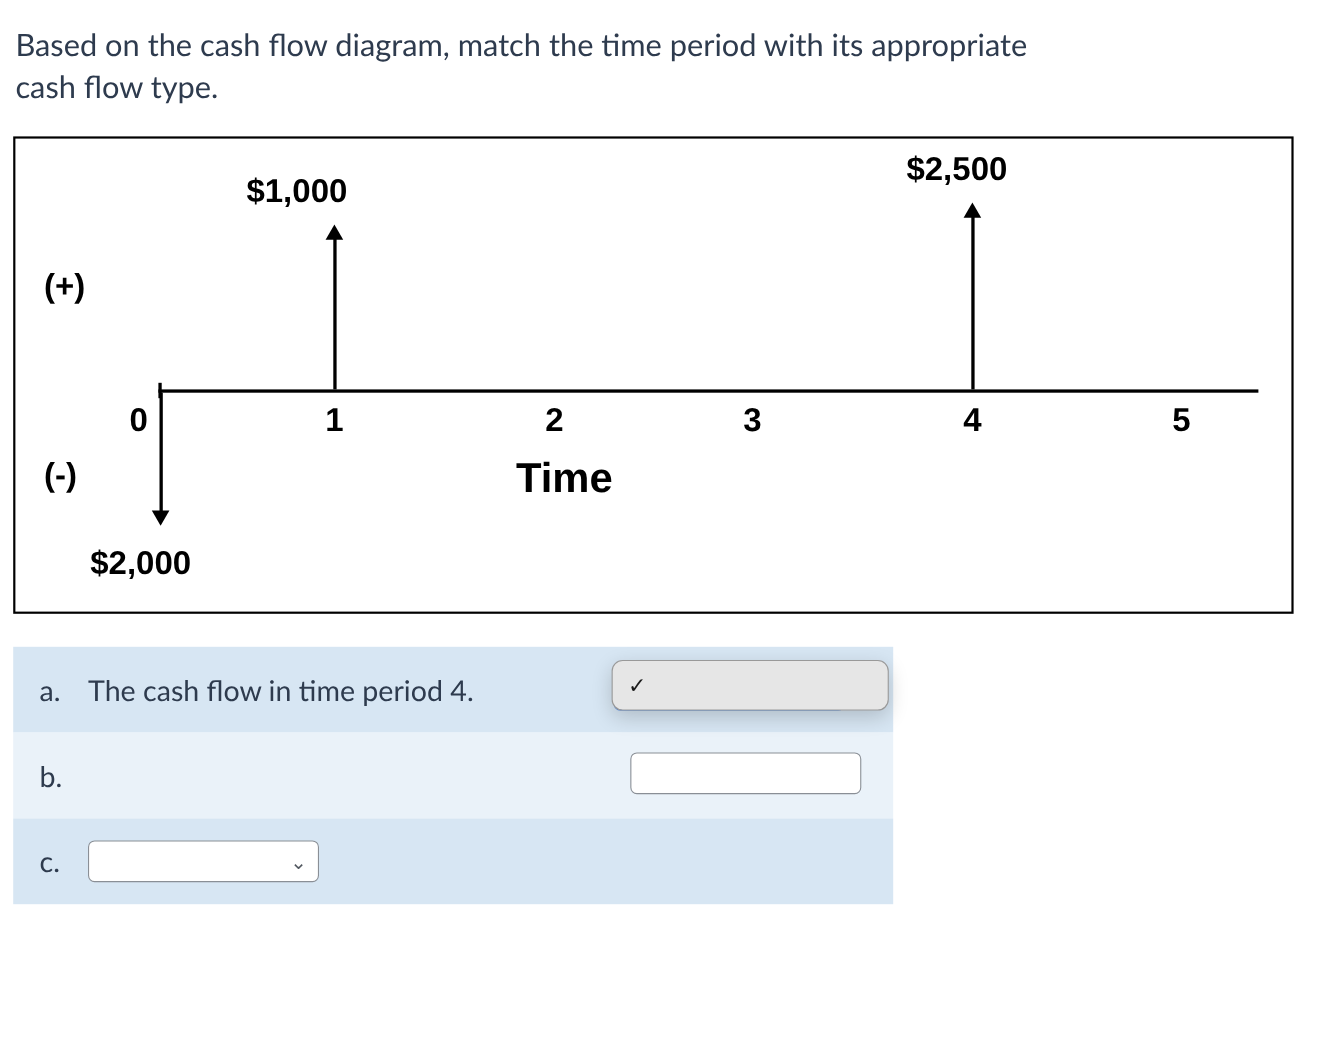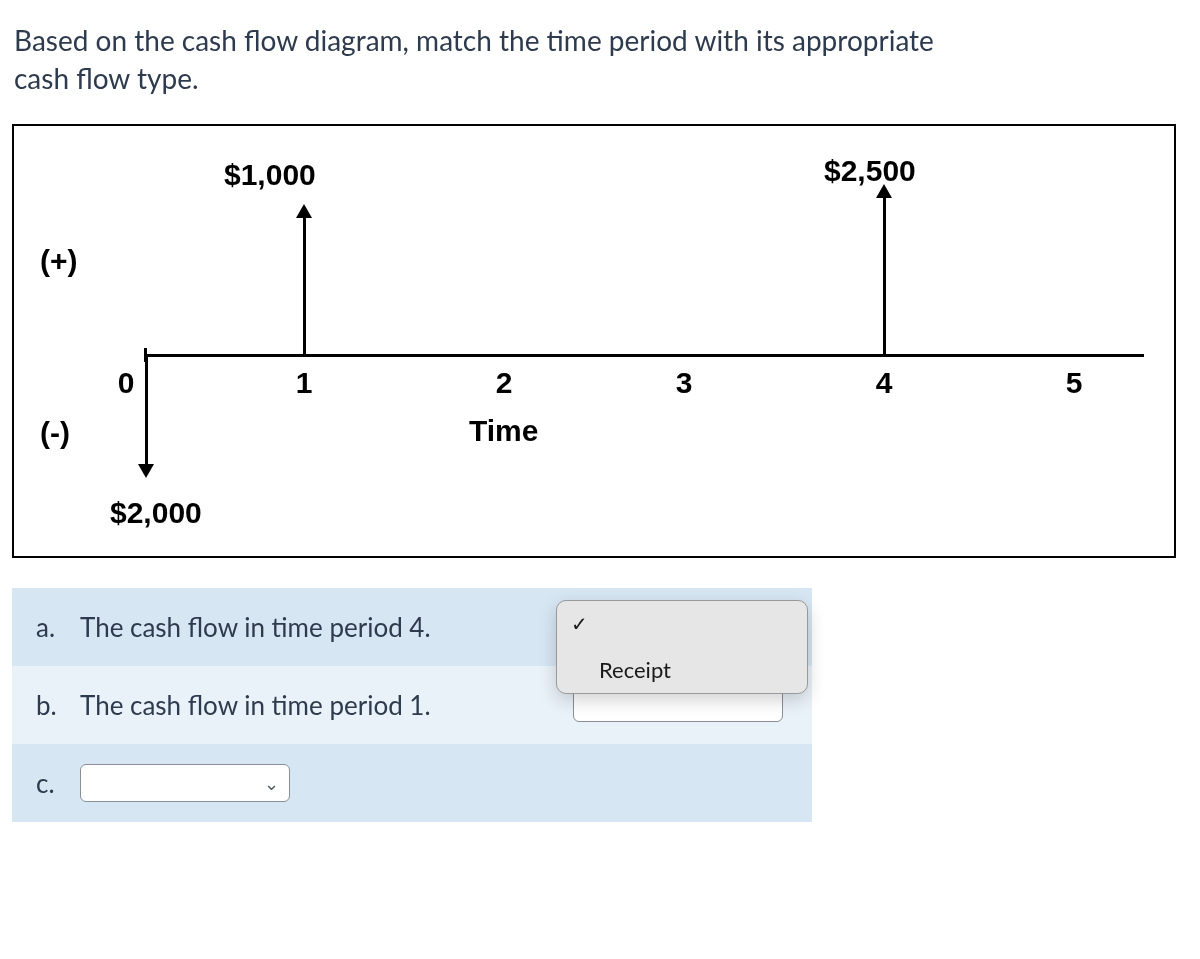--- a/index.html
+++ b/index.html
@@ -48,21 +48,21 @@
   }
   .tick-label {
     position: absolute;
     font-size: 30px;
     font-weight: 700;
     text-align: center;
     transform: translateX(-50%);
   }
   .time-label {
     position: absolute;
-    font-size: 30px;
+    font-size: 38px;
     font-weight: 700;
   }
   .arrow {
     position: absolute;
     width: 3px;
     background: #000;
     left: 0;
   }
   .arrowhead-up {
     position: absolute;
@@ -200,45 +200,44 @@
     <div class="tick-label" style="left:670px; top:240px;">3</div>
     <div class="tick-label" style="left:870px; top:240px;">4</div>
     <div class="tick-label" style="left:1060px; top:240px;">5</div>
 
     <div class="time-label" style="left:455px; top:288px;">Time</div>
 
     <div class="d-label" style="left:210px; top:32px;">$1,000</div>
     <div class="arrow" style="left:289px; top:90px; height:138px;"></div>
     <div class="arrowhead-up" style="left:290px; top:78px;"></div>
 
-    <div class="d-label" style="left:810px; top:28px;">$2,500</div>
+    <div class="d-label" style="left:810px; top:12px;">$2,500</div>
     <div class="arrow" style="left:869px; top:70px; height:158px;"></div>
     <div class="arrowhead-up" style="left:870px; top:58px;"></div>
 
     <div class="arrow" style="left:131px; top:231px; height:110px;"></div>
     <div class="arrowhead-down" style="left:132px; top:338px;"></div>
-    <div class="d-label" style="left:96px; top:370px;">$2,000</div>
+    <div class="d-label" style="left:68px; top:370px;">$2,000</div>
   </div>
 
   <div class="match-area">
 
     <div class="match-row alt0">
       <div class="match-label-letter">a.</div>
       <div class="match-label-text">The cash flow in time period 4.</div>
       <div class="select-wrap">
         <div class="select-box active">
           <span></span>
           <span class="chevron"></span>
         </div>
       </div>
     </div>
 
     <div class="match-row alt1">
       <div class="match-label-letter">b.</div>
-      <div class="match-label-text">The cash flow in time period 1.</div>
       <div class="select-wrap"></div>
     </div>
 
     <div class="match-row alt0">
       <div class="match-label-letter">c.</div>
       <div class="select-wrap">
         <div class="select-box">
           <span></span>
           <span class="chevron">⌄</span>
         </div>
@@ -248,21 +247,17 @@
     <div class="row-b-select-shadow">
       <span></span>
       <span class="chevron"></span>
     </div>
 
     <div class="dropdown">
       <div class="dd-row">
         <span class="dd-check">✓</span>
         <span></span>
       </div>
-      <div class="dd-row">
-        <span class="dd-check"></span>
-        <span>Receipt</span>
-      </div>
     </div>
 
   </div>
 
 </div>
 
 </body></html>

